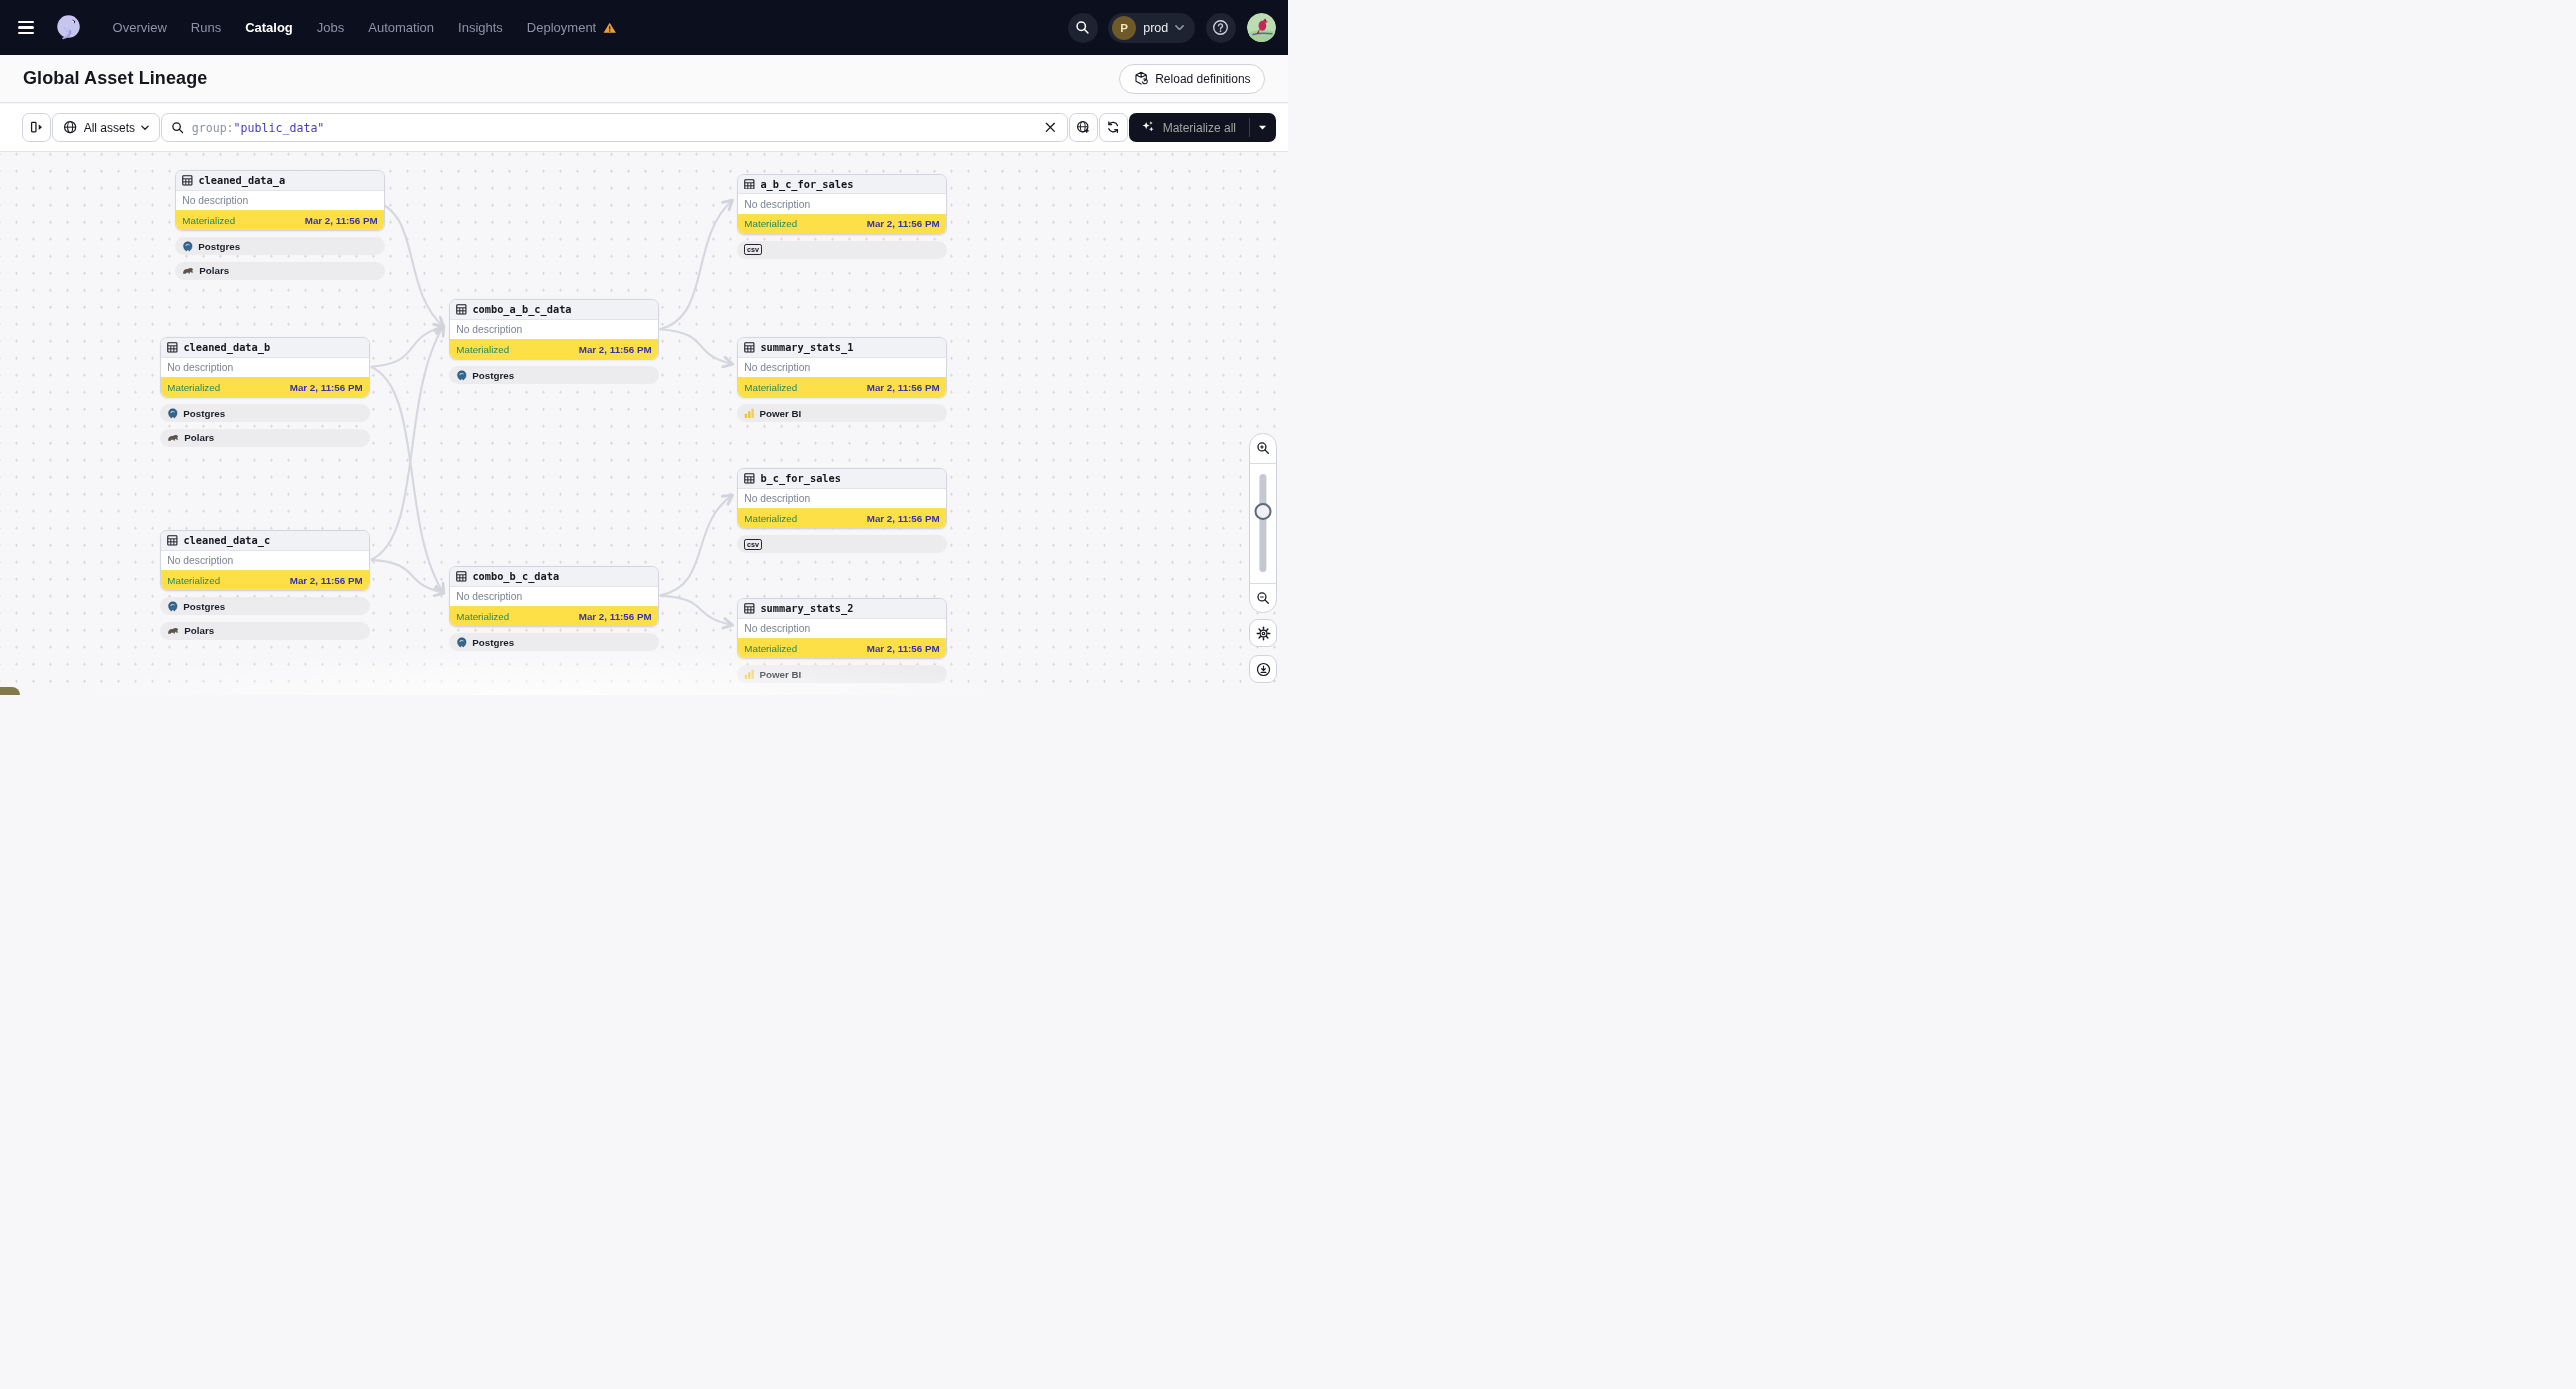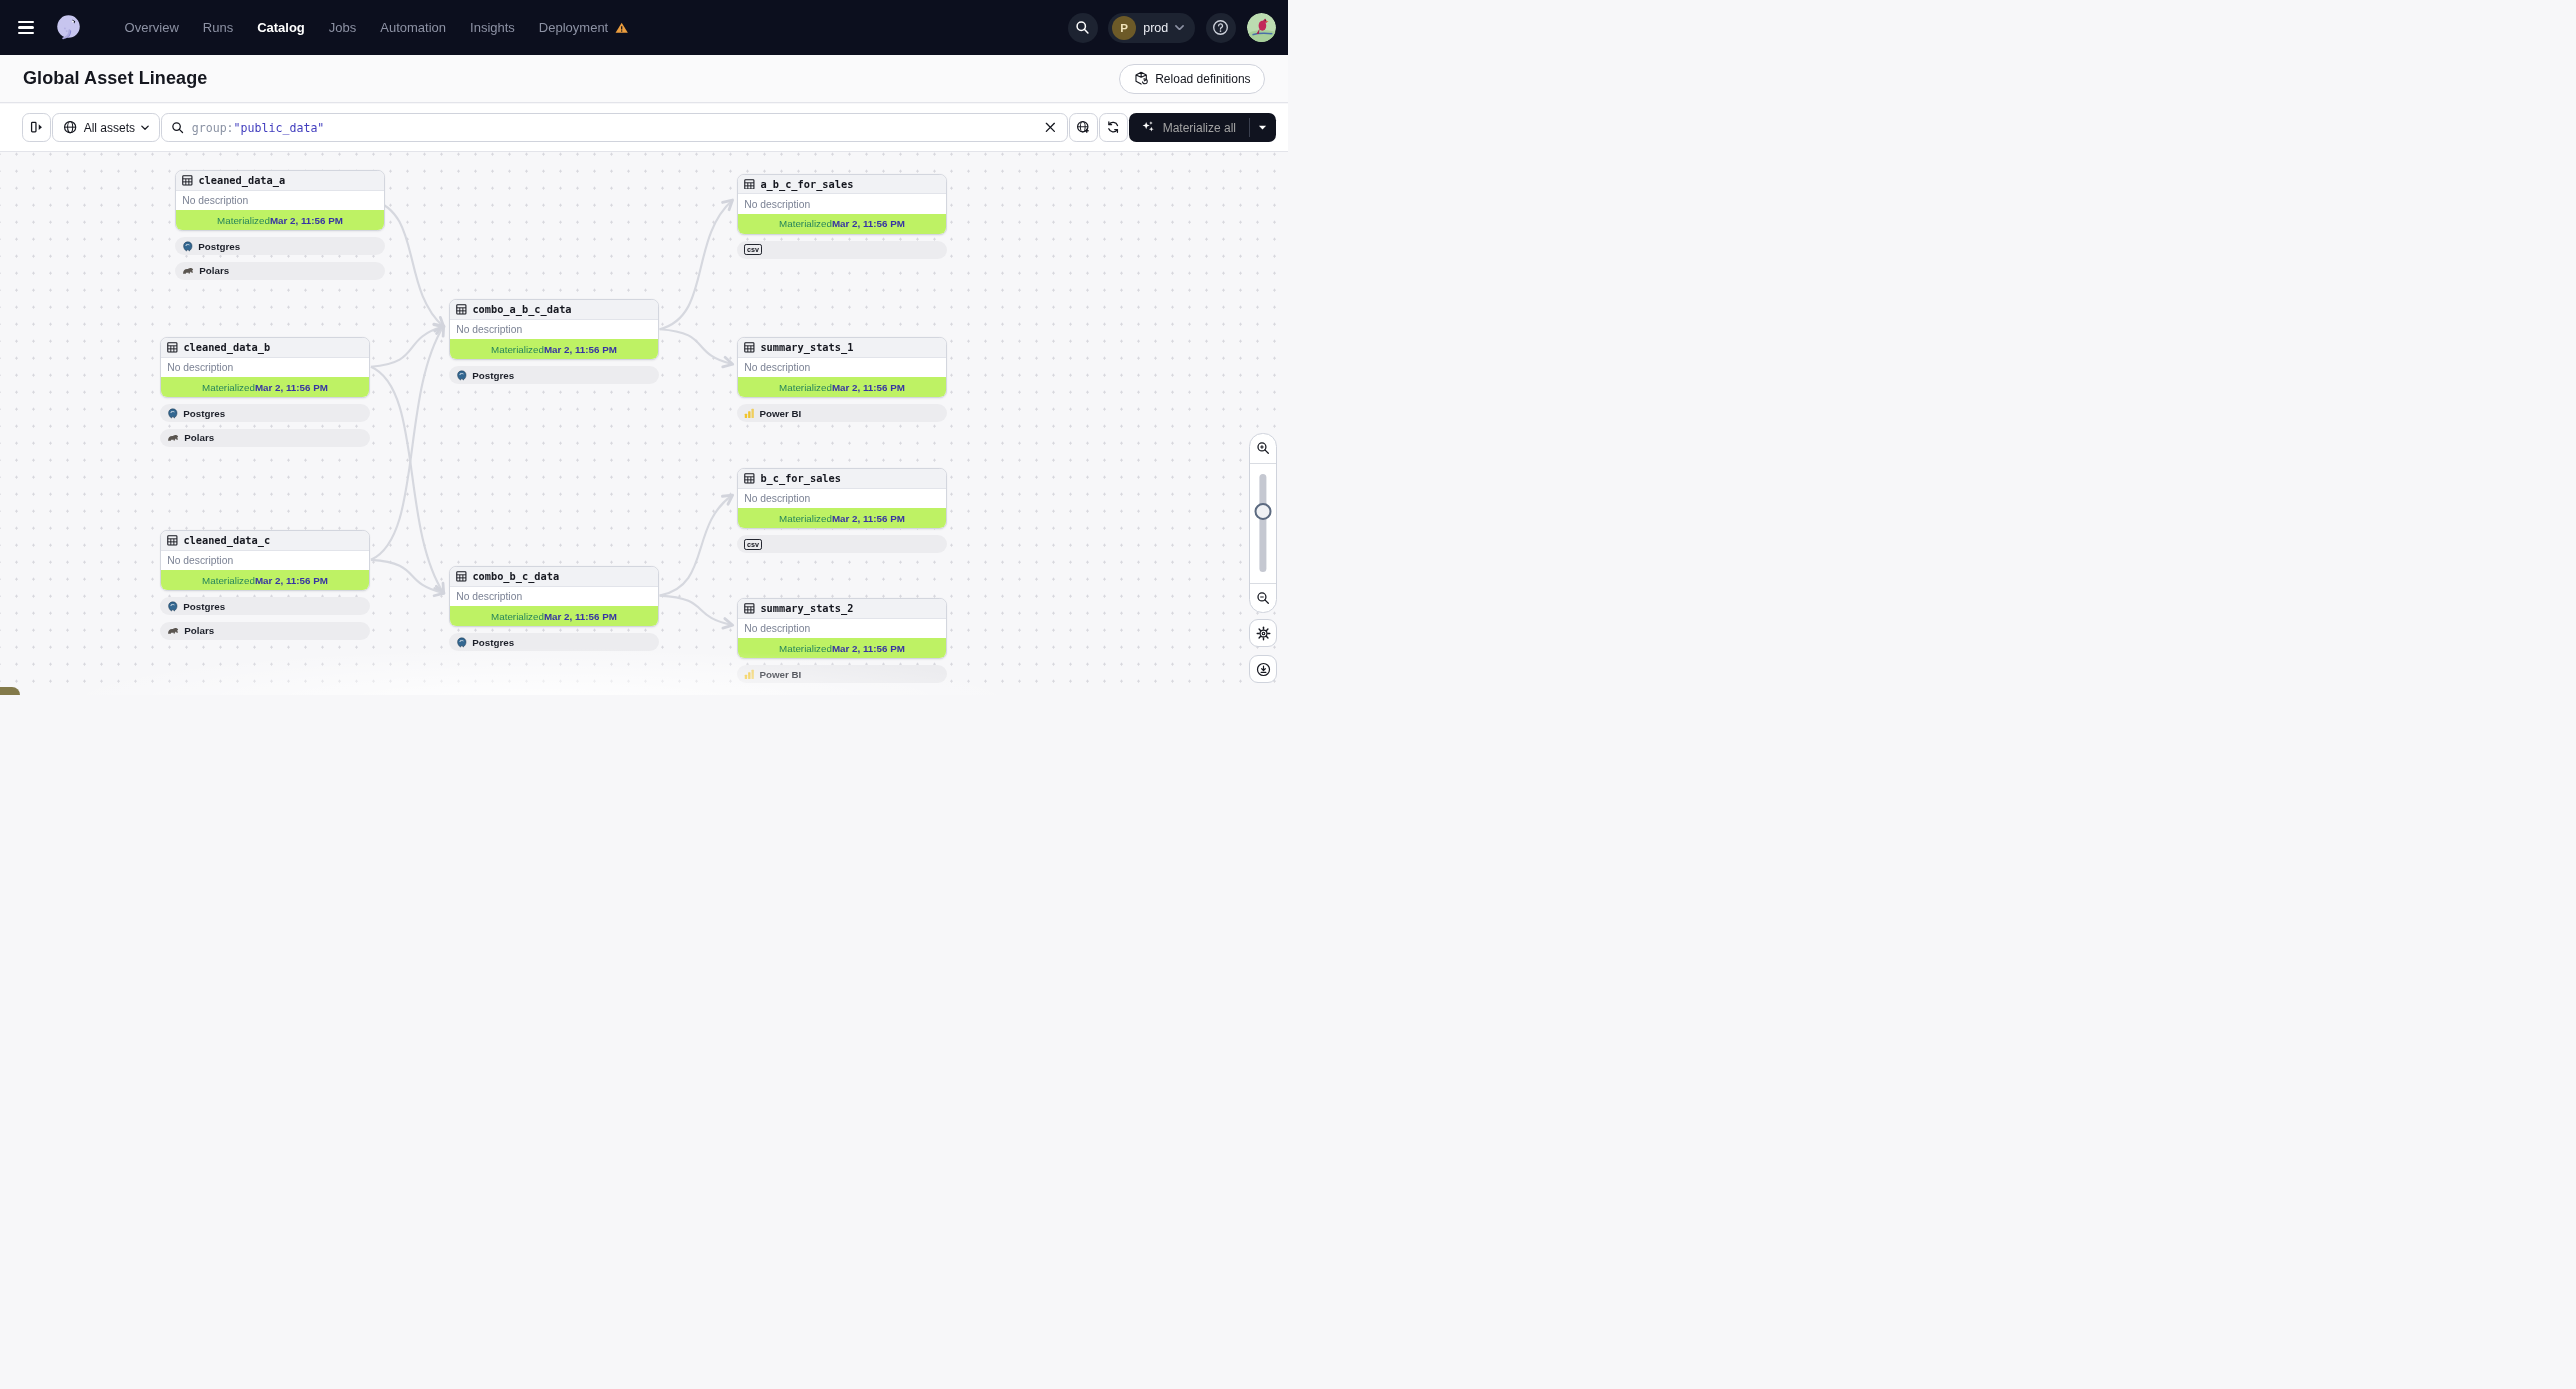--- a/index.html
+++ b/index.html
@@ -6,21 +6,21 @@
   html,body { width:1288px; height:695px; overflow:hidden; }
   body { font-family:"Liberation Sans", sans-serif; background:#f7f7f9; position:relative; }
   .mono { font-family:"DejaVu Sans Mono", monospace; }
 
   
   .topnav { position:absolute; left:0; top:0; width:1288px; height:55px; background:#0c0f1e;
             display:flex; align-items:center; padding:0 12.5px; }
   .hamburger { width:30px; height:30px; display:flex; flex-direction:column; justify-content:center; gap:3.6px; cursor:pointer; margin-left:3.6px; }
   .hamburger span { display:block; width:16px; height:2.1px; background:#fff; border-radius:1.8px; margin-left:1.8px; }
   .logo { width:27px; height:27px; margin:0 12.5px 0 9px; }
-  .nav-links { display:flex; align-items:center; gap:24px; margin-left:30px; }
+  .nav-links { display:flex; align-items:center; gap:24px; margin-left:18px; }
   .nav-link { color:#8d92a4; font-size:13px; text-decoration:none; display:flex; align-items:center; gap:6.3px; cursor:pointer; }
   .nav-link.active { color:#ffffff; font-weight:bold; }
   .nav-right { margin-left:auto; display:flex; align-items:center; gap:10.7px; }
   .nav-circle-btn { width:30px; height:30px; border-radius:50%; background:#1d2331; display:flex; align-items:center; justify-content:center; cursor:pointer; }
   .env-pill { height:30px; border-radius:15px; background:#1d2331; display:flex; align-items:center; gap:7.2px; padding:0 10.7px 0 3.6px; cursor:pointer; }
   .env-avatar { width:24px; height:24px; border-radius:50%; background:#6d5a28; color:#f2e4bb; font-size:11.6px; font-weight:bold; display:flex; align-items:center; justify-content:center; }
   .env-name { color:#eceef4; font-size:12.5px; }
   .user-avatar { width:29px; height:29px; border-radius:50%; overflow:hidden; cursor:pointer; }
 
   
@@ -51,21 +51,21 @@
   
   .graph { position:absolute; left:0; top:152px; width:1288px; height:543px; background:#f7f7f9;
            background-image:radial-gradient(circle, #d8d8de 1.3px, transparent 1.4px);
            background-size:17px 17px; background-position:8px 10.7px; overflow:hidden; }
   .edges { position:absolute; left:0; top:0; width:100%; height:100%; pointer-events:none; }
   .asset-node { position:absolute; width:210px; cursor:pointer; }
   .asset-card { border:0.9px solid #d3d6de; border-radius:7.2px; background:#fff; box-shadow:0 0.9px 1.8px rgba(20,22,40,.06); overflow:hidden; }
   .asset-head { height:19.7px; background:#f1f2f5; border-bottom:0.9px solid #e2e4ea; display:flex; align-items:center; gap:5.4px; padding:0 6.3px; }
   .asset-name { font-family:"DejaVu Sans Mono", monospace; font-size:10.3px; font-weight:bold; color:#15171f; }
   .asset-desc { height:19.7px; display:flex; align-items:center; padding:0 6.3px; font-size:10.3px; color:#7b8294; }
-  .asset-foot { height:19.7px; background:#bef264; display:flex; align-items:center; justify-content:center; padding:0 6.3px; font-size:9.8px; }
+  .asset-foot { height:19.7px; background:#fde047; display:flex; align-items:center; justify-content:space-between; padding:0 6.3px; font-size:9.8px; }
   .status { color:#28865a; }
   .stamp { color:#3734a3; font-weight:bold; }
   .tag-row { display:flex; justify-content:flex-end; gap:6.3px; margin-top:6.3px;flex-direction:column; }
   .tag-pill { height:18px; background:#ececef; border-radius:9px; display:flex; align-items:center; gap:4.5px;
               padding:0 7.2px; font-size:9.8px; font-weight:bold; color:#1d202a; }
   .csv-box { border:1.1px solid #23262f; border-radius:2.2px; font-size:7.2px; font-weight:bold; line-height:9px; padding:0 1.8px; color:#15171f; }
 
   
   .zoom-panel { position:absolute; left:1249px; top:433px; width:28px; height:180px; background:#fff;
                 border:0.9px solid #cfd3dc; border-radius:13.4px; display:flex; flex-direction:column; overflow:hidden; }

